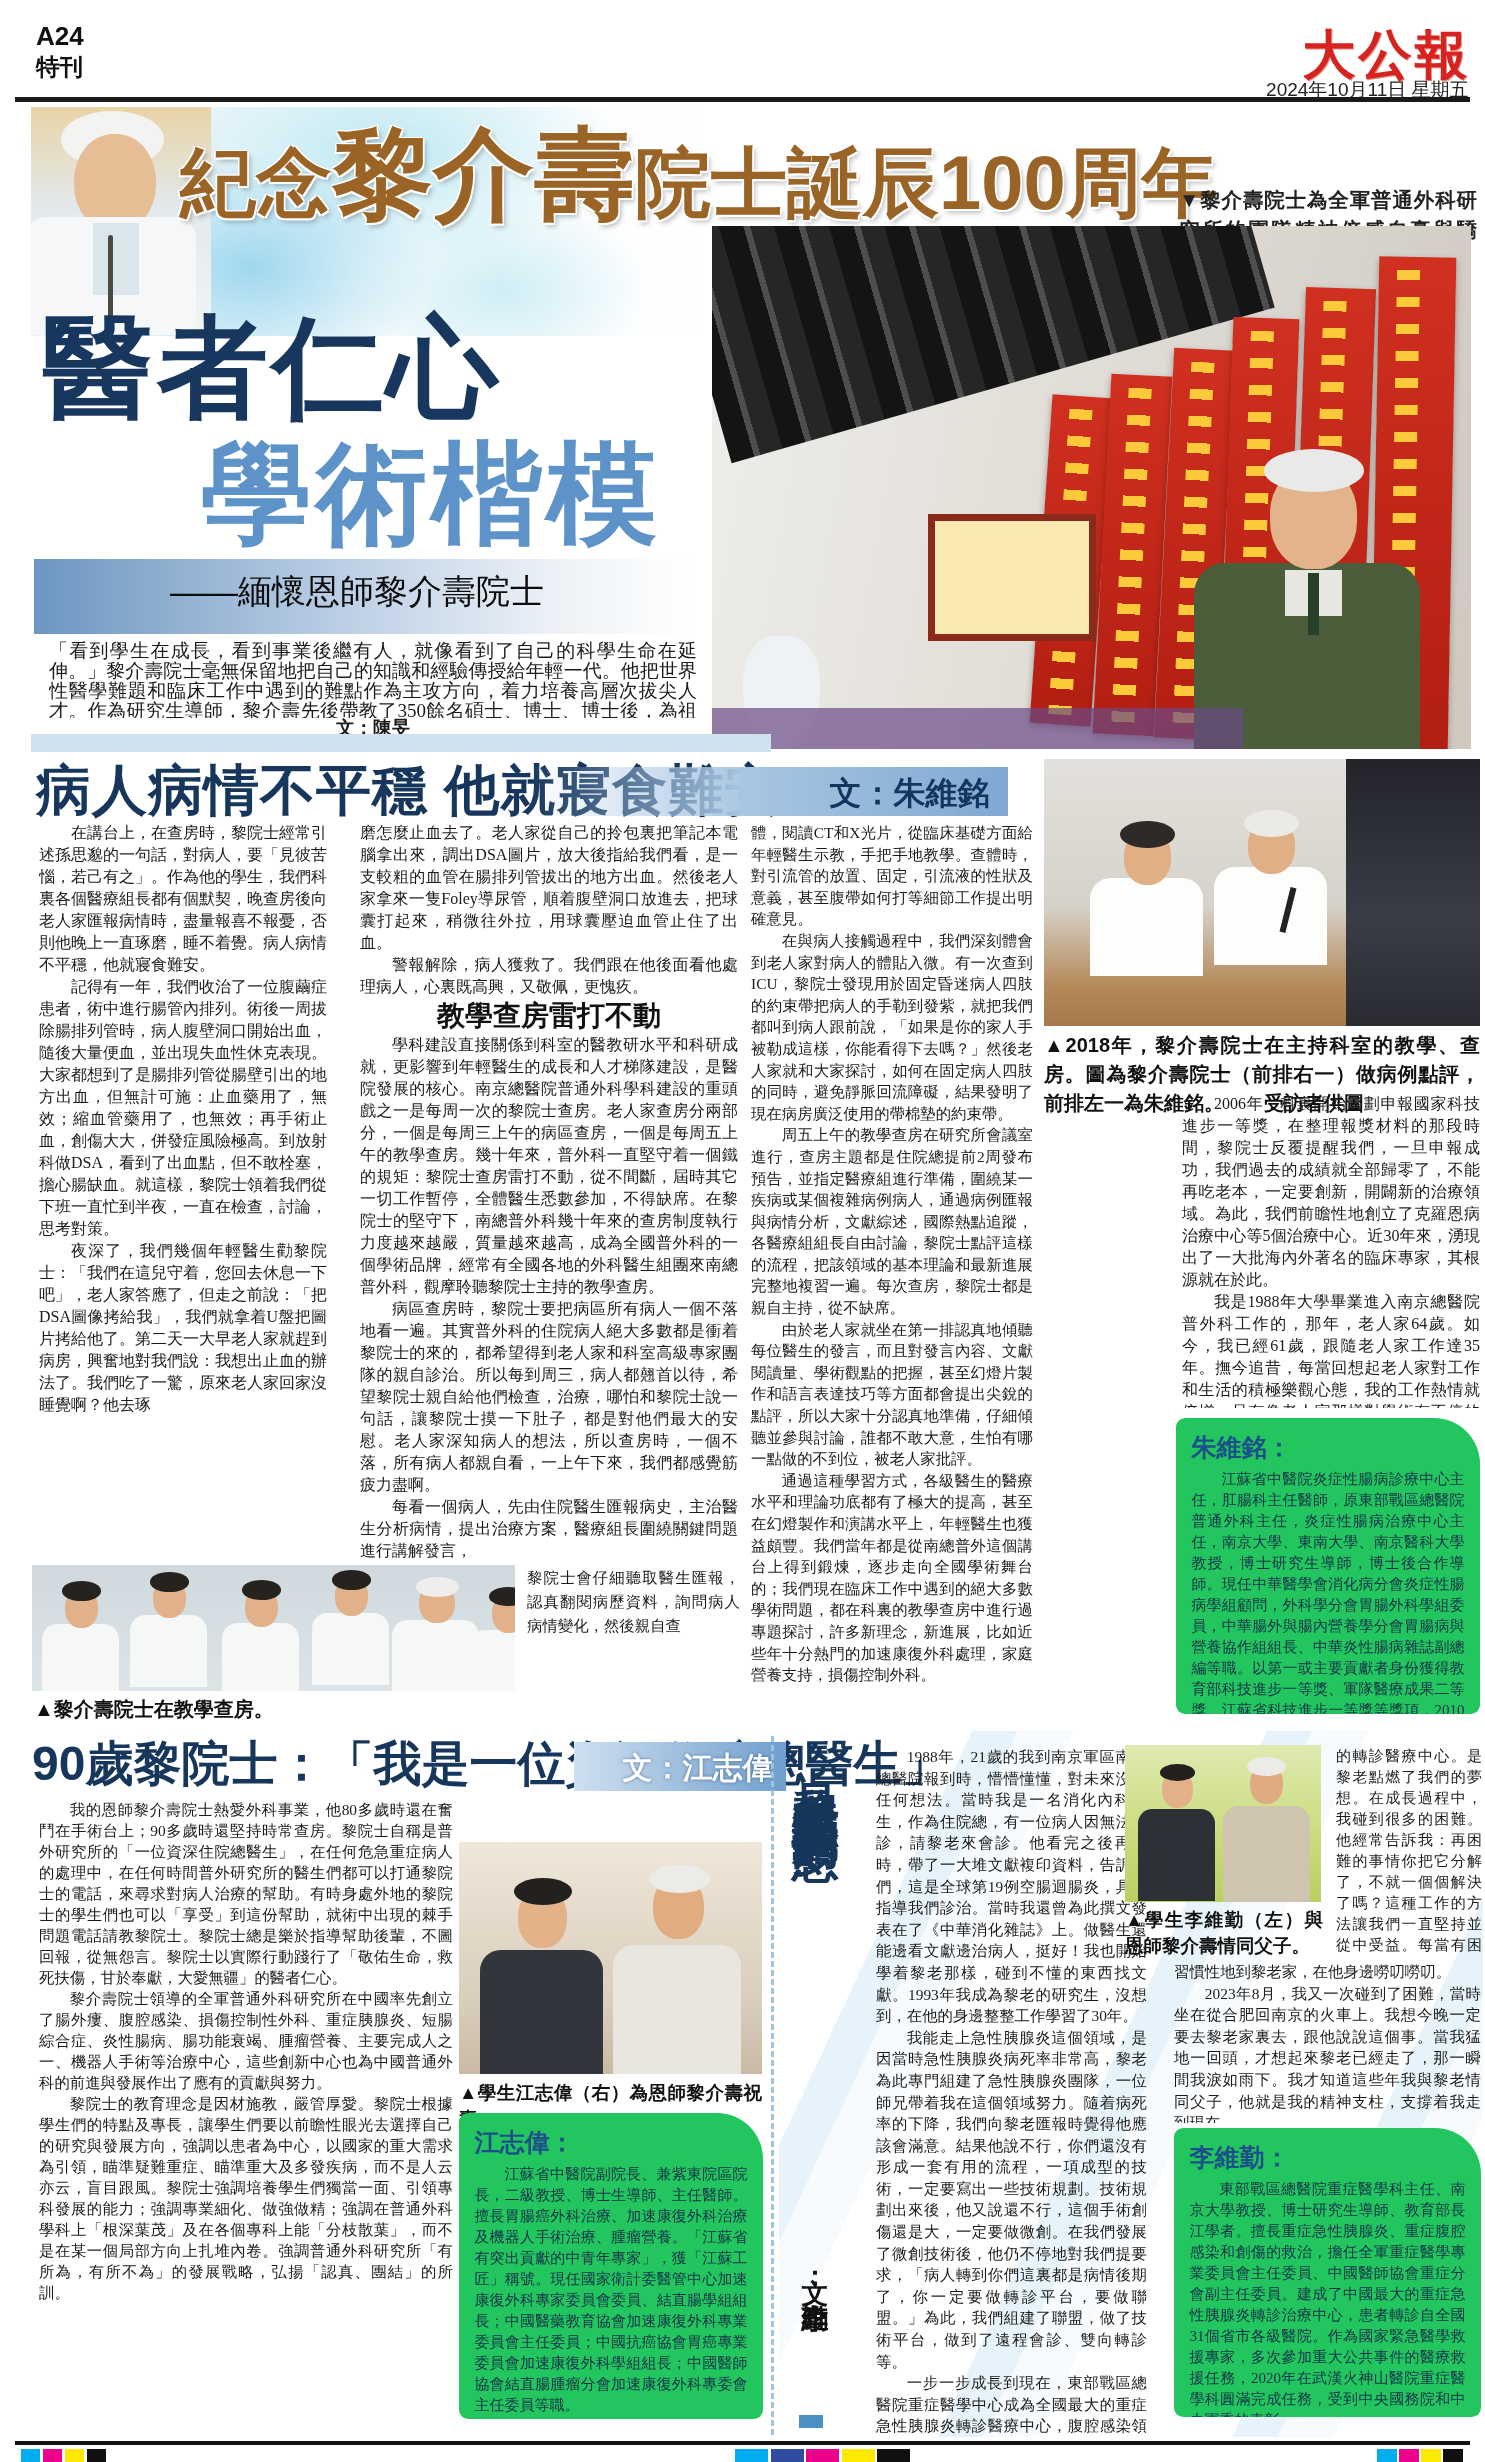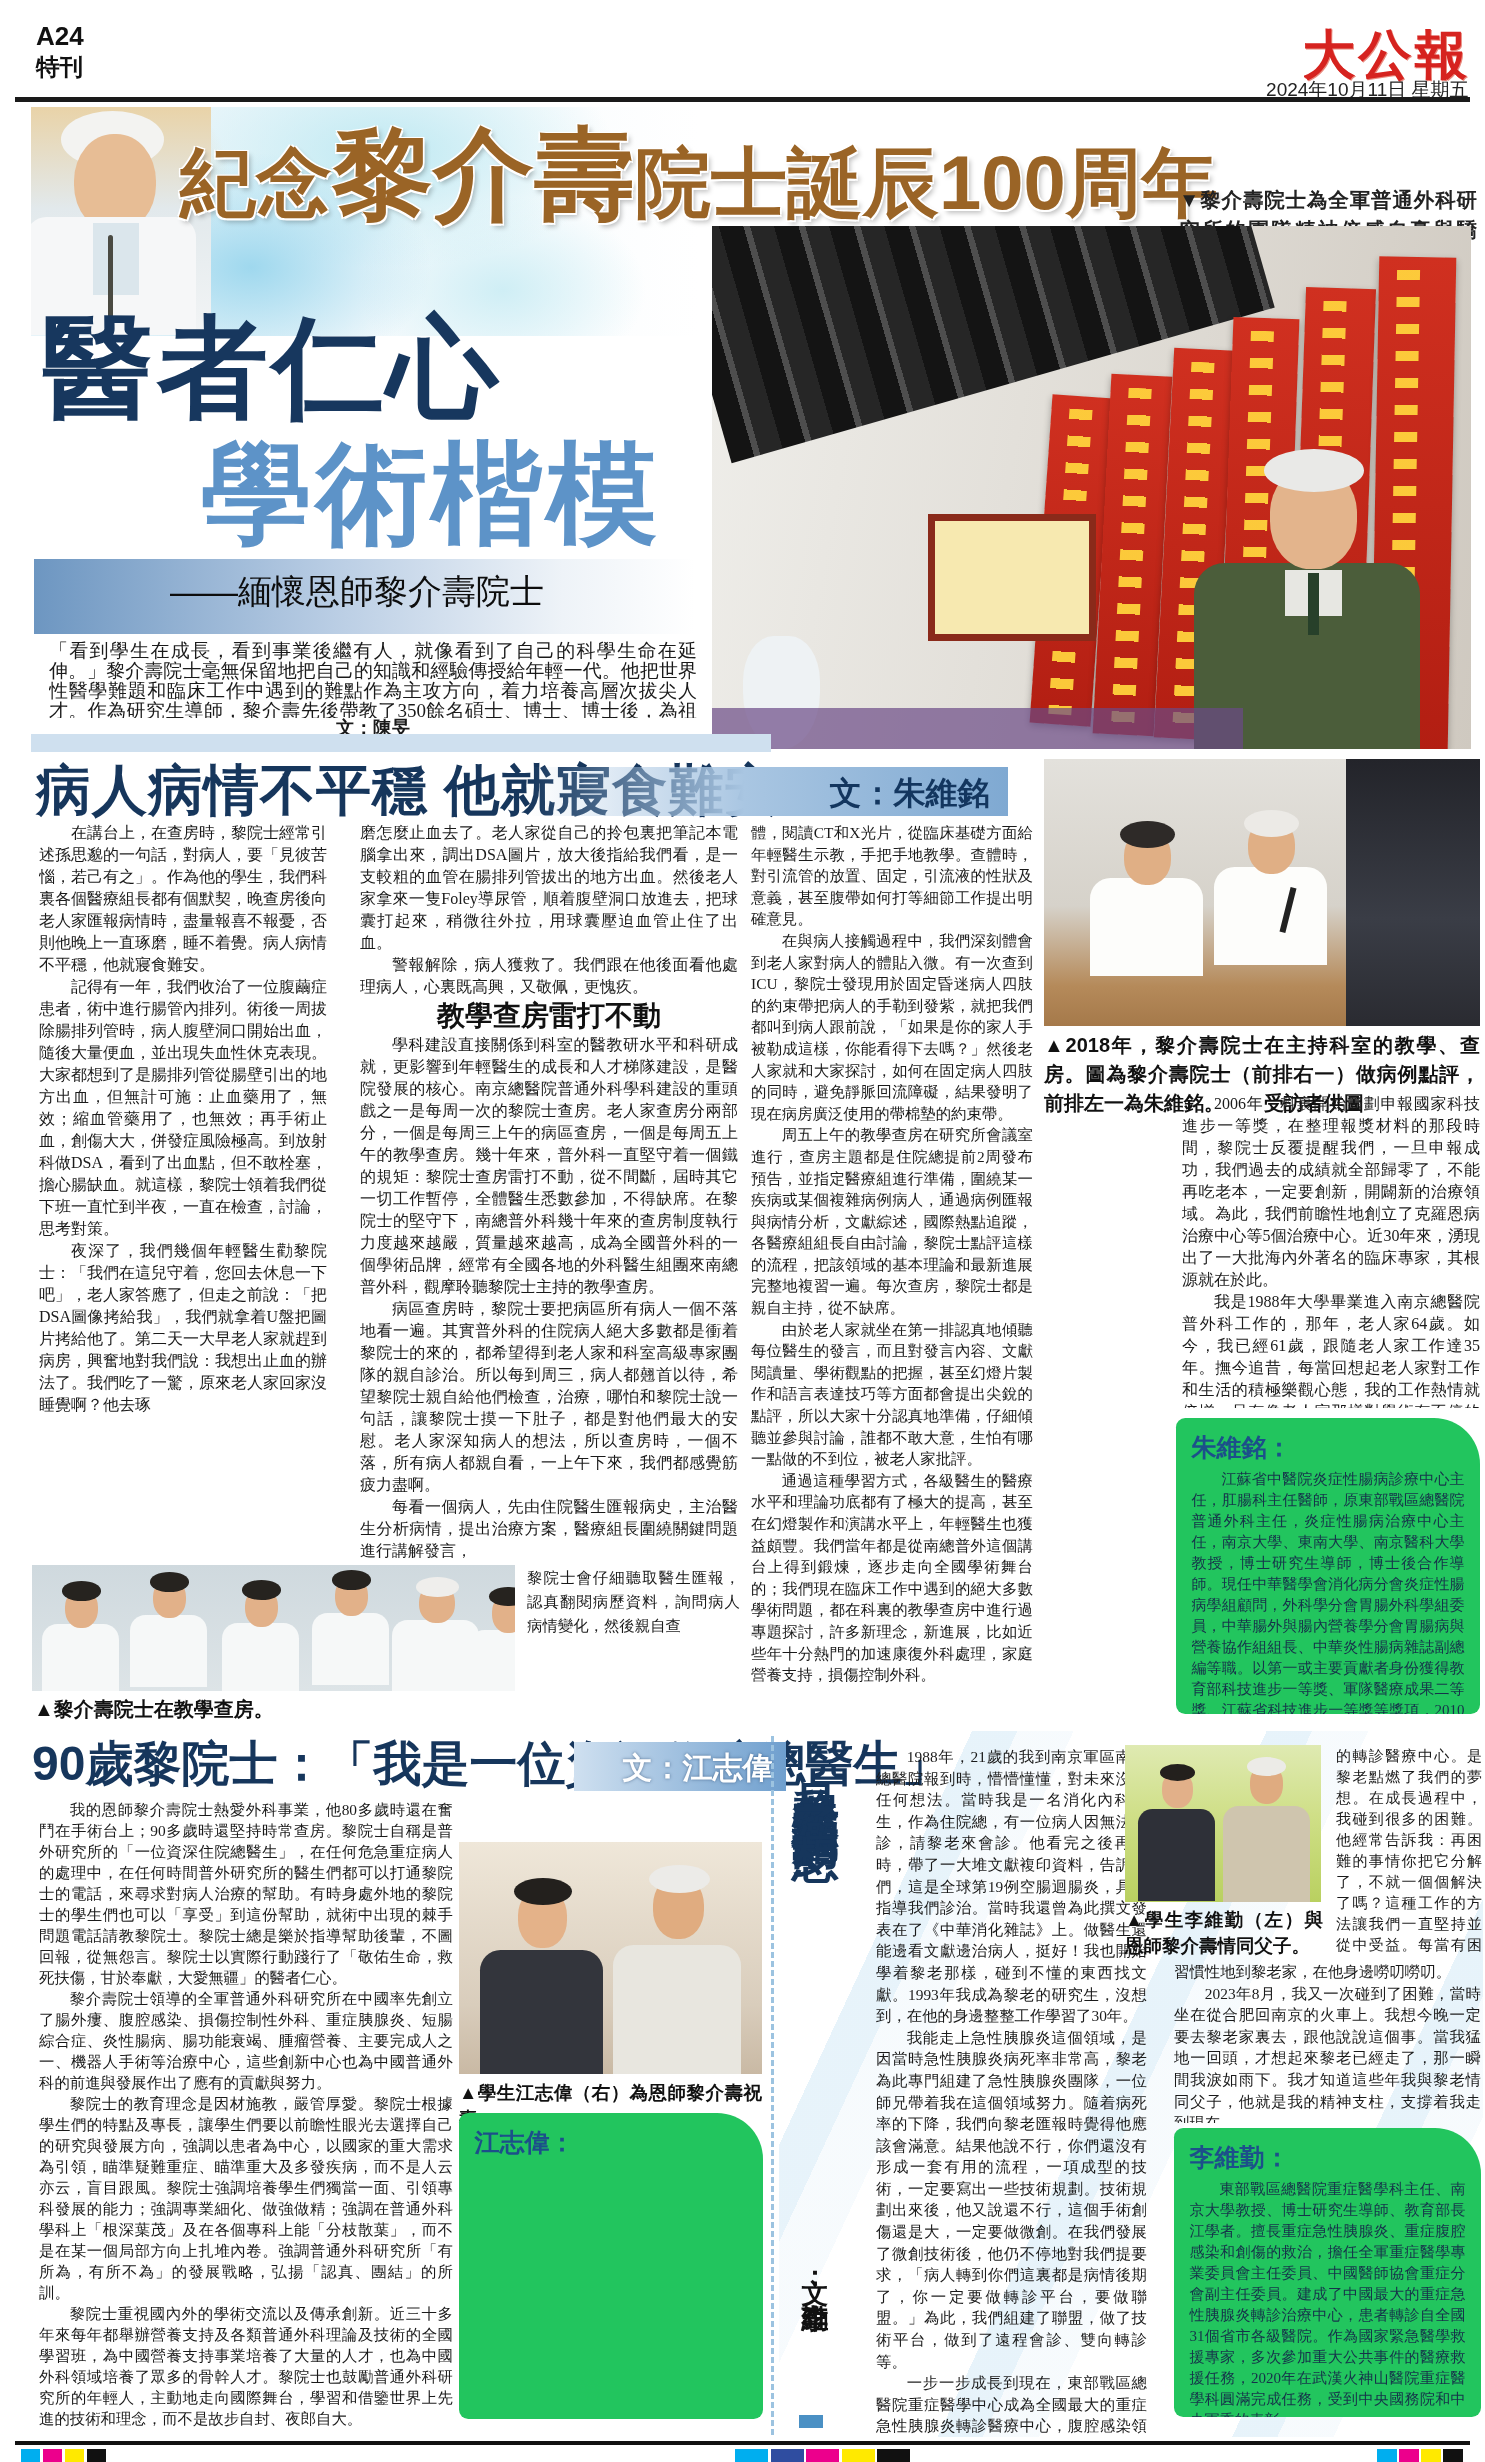--- a/index.html
+++ b/index.html
@@ -331,41 +331,41 @@
 
 <div class="abs a2-head">90歲黎院士：「我是一位資深住院總醫生」</div>
 <div class="abs a2-bybar">
   <div class="a2-by">文：江志偉</div>
 </div>
 
 <div class="abs colbox a2col">
   <p>我的恩師黎介壽院士熱愛外科事業，他80多歲時還在奮鬥在手術台上；90多歲時還堅持時常查房。黎院士自稱是普外研究所的「一位資深住院總醫生」，在任何危急重症病人的處理中，在任何時間普外研究所的醫生們都可以打通黎院士的電話，來尋求對病人治療的幫助。有時身處外地的黎院士的學生們也可以「享受」到這份幫助，就術中出現的棘手問題電話請教黎院士。黎院士總是樂於指導幫助後輩，不圖回報，從無怨言。黎院士以實際行動踐行了「敬佑生命，救死扶傷，甘於奉獻，大愛無疆」的醫者仁心。</p>
   <p>黎介壽院士領導的全軍普通外科研究所在中國率先創立了腸外瘻、腹腔感染、損傷控制性外科、重症胰腺炎、短腸綜合症、炎性腸病、腸功能衰竭、腫瘤營養、主要完成人之一、機器人手術等治療中心，這些創新中心也為中國普通外科的前進與發展作出了應有的貢獻與努力。</p>
   <p>黎院士的教育理念是因材施教，嚴管厚愛。黎院士根據學生們的特點及專長，讓學生們要以前瞻性眼光去選擇自己的研究與發展方向，強調以患者為中心，以國家的重大需求為引領，瞄準疑難重症、瞄準重大及多發疾病，而不是人云亦云，盲目跟風。黎院士強調培養學生們獨當一面、引領專科發展的能力；強調專業細化、做強做精；強調在普通外科學科上「根深葉茂」及在各個專科上能「分枝散葉」，而不是在某一個局部方向上扎堆內卷。強調普通外科研究所「有所為，有所不為」的發展戰略，弘揚「認真、團結」的所訓。</p>
-  <p>黎院士重視國內外的學術交流以及傳承創新。近三十多年來每年都舉辦營養支持及各類普通外科理論及技術的全國學習班，為中國營養支持事業培養了大量的人才，也為中國外科領域培養了眾多的骨幹人才。黎院士也鼓勵普通外科研究所的年輕人，主動地走向國際舞台，學習和借鑒世界上先進的技術和理念，而不是故步自封、夜郎自大。</p>
 </div>
 
 <div class="abs photo-bday">
   <div class="bd-man1">
       <div class="suit ni"></div>
       <div class="face ni"></div>
       <div class="hair ni"></div>
     </div>
   <div class="bd-man2">
       <div class="shirt ni"></div>
       <div class="face ni"></div>
       <div class="hair ni"></div>
     </div>
 </div>
 <div class="abs cap cap-bday">
   <span>▲學生江志偉（右）為恩師黎介壽祝壽。</span>
 </div>
 
 <div class="abs bio bio-jiang">
   <h4>江志偉：</h4>
+  <p>江蘇省中醫院副院長、兼紫東院區院長，二級教授、博士生導師、主任醫師。擅長胃腸癌外科治療、加速康復外科治療及機器人手術治療、腫瘤營養。「江蘇省有突出貢獻的中青年專家」，獲「江蘇工匠」稱號。現任國家衛計委醫管中心加速康復外科專家委員會委員、結直腸學組組長；中國醫藥教育協會加速康復外科專業委員會主任委員；中國抗癌協會胃癌專業委員會加速康復外科學組組長；中國醫師協會結直腸腫瘤分會加速康復外科專委會主任委員等職。</p>
 </div>
 
 <div class="abs a3-divider ni"></div>
 <div class="abs a3-bg ni"></div>
 <div class="abs a3-vhead">是黎老點燃了我們的夢想</div>
 <div class="abs a3-vby">文：李維勤</div>
 <div class="abs a3-sq ni"></div>
 
 <div class="abs colbox a3mid">
   <p>1988年，21歲的我到南京軍區南京總醫院報到時，懵懵懂懂，對未來沒有任何想法。當時我是一名消化內科醫生，作為住院總，有一位病人因無法確診，請黎老來會診。他看完之後再來時，帶了一大堆文獻複印資料，告訴我們，這是全球第19例空腸迴腸炎，具體指導我們診治。當時我還曾為此撰文發表在了《中華消化雜誌》上。做醫生還能邊看文獻邊治病人，挺好！我也開始學着黎老那樣，碰到不懂的東西找文獻。1993年我成為黎老的研究生，沒想到，在他的身邊整整工作學習了30年。</p>

